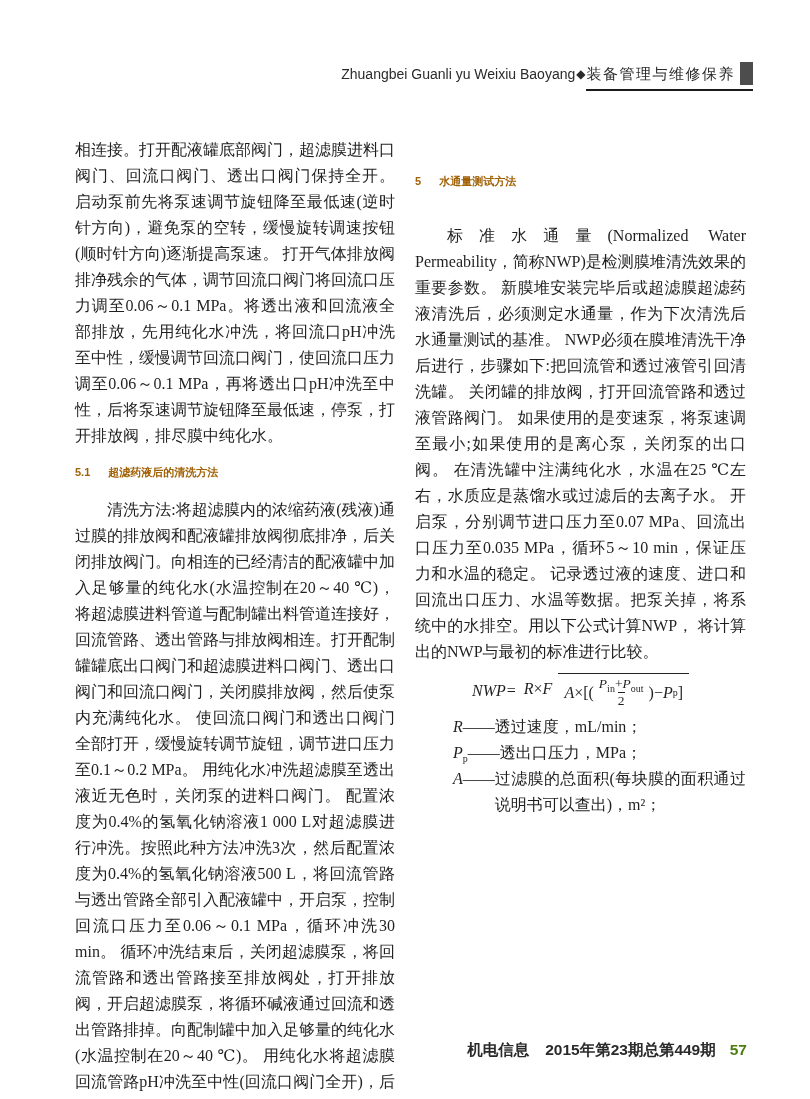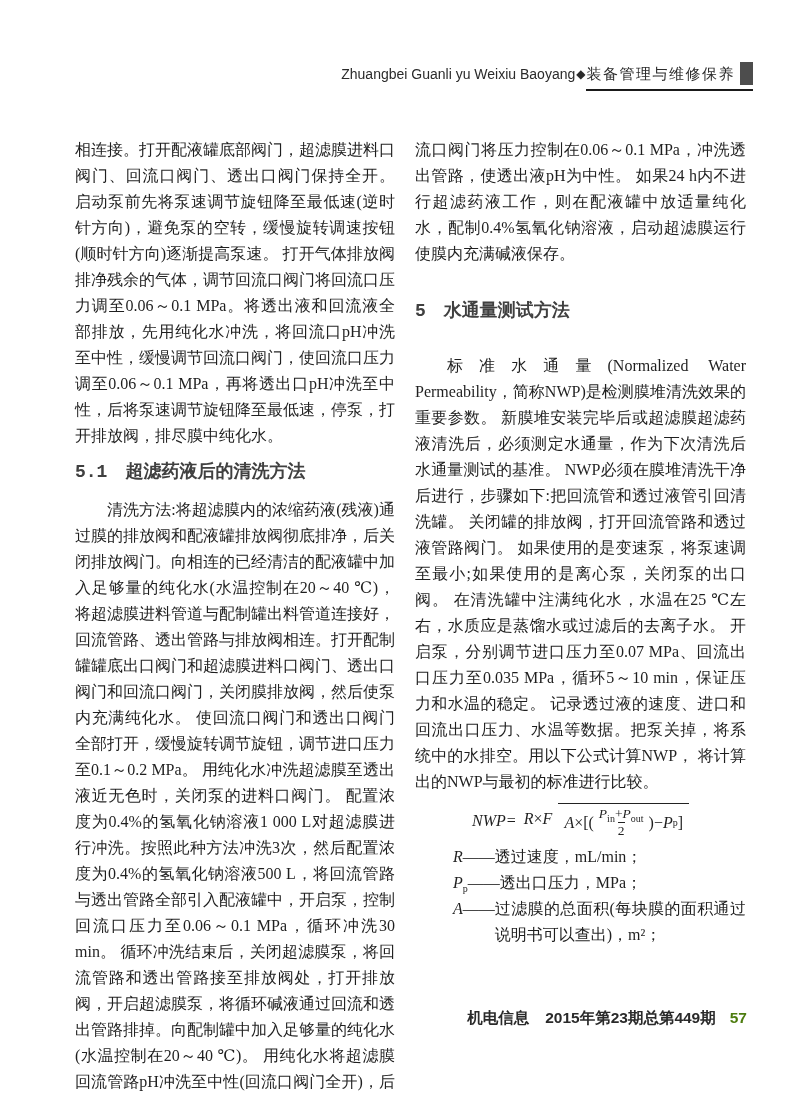--- a/index.html
+++ b/index.html
@@ -14,22 +14,22 @@
   .header .diamond{font-size:12px;line-height:24px;margin:0 1px;}
   .header .cn{font-size:15px;line-height:24px;letter-spacing:1.5px;}
   .header .bar{width:13px;height:23px;background:#4d4d4d;margin-left:5px;}
   .header-rule{position:absolute;top:89px;right:57px;width:167px;height:2px;background:#1a1a1a;}
   
   .col{position:absolute;top:137px;font-size:16px;line-height:26px;text-align:justify;}
   .col-left{left:75px;width:320px;}
   .col-right{left:415px;width:331px;}
   .para{margin:0;}
   .para.indent{text-indent:2em;}
-  .heading{font-family:Liberation Mono, monospace;font-weight:bold;
-    font-size:18px;color:#404040;text-align:left;}
+  .heading{font-family:Liberation Sans, sans-serif;font-weight:bold;
+    font-size:11px;color:#a16207;text-align:left;}
   .heading .h-num{margin-right:18px;}
   .h-tight{margin:10px 0 12px 0;}
   .h-loose{margin:31px 0 29px 0;}
   .var{font-style:italic;}
   
   .formula{margin:8px 0 6px 0;display:flex;justify-content:center;align-items:center;
     font-size:16px;text-align:center;}
   .formula .lhs{font-style:italic;margin-right:1px;}
   .frac{display:inline-flex;align-items:center;margin-left:2px;}
   .frac .fnum{padding:0 6px 3px 6px;line-height:18px;}
@@ -41,21 +41,21 @@
   sub{font-size:10px;line-height:0;}
   
   .defs{margin-top:2px;text-align:left;}
   .def-row{display:flex;line-height:26px;}
   .def-where{flex:none;width:38px;}
   .def-term{flex:none;white-space:nowrap;}
   .def-term i{font-style:italic;}
   .def-dash{font-style:normal;}
   .def-text{flex:1;text-align:justify;}
   
-  .footer{position:absolute;top:1008px;right:63px;display:flex;align-items:baseline;
+  .footer{position:absolute;top:1040px;right:63px;display:flex;align-items:baseline;
     font-weight:bold;font-size:15.5px;color:#2a2a2a;
     font-family:"Liberation Sans","DejaVu Sans",sans-serif;}
   .footer .journal{margin-right:16px;}
   .footer .issue{margin-right:14px;}
   .footer .pageno{color:#4d7c0f;font-weight:bold;}
 </style>
 </head>
 <body>
 
 <div class="page">
@@ -70,21 +70,20 @@
 
   <div class="col col-left">
     <p class="para">相连接。打开配液罐底部阀门，超滤膜进料口阀门、回流口阀门、透出口阀门保持全开。 启动泵前先将泵速调节旋钮降至最低速(逆时针方向)，避免泵的空转，缓慢旋转调速按钮(顺时针方向)逐渐提高泵速。 打开气体排放阀排净残余的气体，调节回流口阀门将回流口压力调至0.06～0.1 MPa。将透出液和回流液全部排放，先用纯化水冲洗，将回流口pH冲洗至中性，缓慢调节回流口阀门，使回流口压力调至0.06～0.1 MPa，再将透出口pH冲洗至中性，后将泵速调节旋钮降至最低速，停泵，打开排放阀，排尽膜中纯化水。</p>
     <div class="heading h-tight">
       <span class="h-num">5.1</span><span>超滤药液后的清洗方法</span>
     </div>
     <p class="para indent">清洗方法:将超滤膜内的浓缩药液(残液)通过膜的排放阀和配液罐排放阀彻底排净，后关闭排放阀门。向相连的已经清洁的配液罐中加入足够量的纯化水(水温控制在20～40 ℃)，将超滤膜进料管道与配制罐出料管道连接好，回流管路、透出管路与排放阀相连。打开配制罐罐底出口阀门和超滤膜进料口阀门、透出口阀门和回流口阀门，关闭膜排放阀，然后使泵内充满纯化水。 使回流口阀门和透出口阀门全部打开，缓慢旋转调节旋钮，调节进口压力至0.1～0.2 MPa。 用纯化水冲洗超滤膜至透出液近无色时，关闭泵的进料口阀门。 配置浓度为0.4%的氢氧化钠溶液1 000 L对超滤膜进行冲洗。按照此种方法冲洗3次，然后配置浓度为0.4%的氢氧化钠溶液500 L，将回流管路与透出管路全部引入配液罐中，开启泵，控制回流口压力至0.06～0.1 MPa，循环冲洗30 min。 循环冲洗结束后，关闭超滤膜泵，将回流管路和透出管路接至排放阀处，打开排放阀，开启超滤膜泵，将循环碱液通过回流和透出管路排掉。向配制罐中加入足够量的纯化水(水温控制在20～40 ℃)。 用纯化水将超滤膜回流管路pH冲洗至中性(回流口阀门全开)，后调节回</p>
   </div>
 
   <div class="col col-right">
-    <p class="para">流口阀门将压力控制在0.06～0.1 MPa，冲洗透出管路，使透出液pH为中性。 如果24 h内不进行超滤药液工作，则在配液罐中放适量纯化水，配制0.4%氢氧化钠溶液，启动超滤膜运行使膜内充满碱液保存。</p>
     <div class="heading h-loose">
       <span class="h-num">5</span><span>水通量测试方法</span>
     </div>
     <p class="para indent">标准水通量(Normalized Water Permeability，简称NWP)是检测膜堆清洗效果的重要参数。 新膜堆安装完毕后或超滤膜超滤药液清洗后，必须测定水通量，作为下次清洗后水通量测试的基准。 NWP必须在膜堆清洗干净后进行，步骤如下:把回流管和透过液管引回清洗罐。 关闭罐的排放阀，打开回流管路和透过液管路阀门。 如果使用的是变速泵，将泵速调至最小;如果使用的是离心泵，关闭泵的出口阀。 在清洗罐中注满纯化水，水温在25 ℃左右，水质应是蒸馏水或过滤后的去离子水。 开启泵，分别调节进口压力至0.07 MPa、回流出口压力至0.035 MPa，循环5～10 min，保证压力和水温的稳定。 记录透过液的速度、进口和回流出口压力、水温等数据。把泵关掉，将系统中的水排空。用以下公式计算NWP， 将计算出的NWP与最初的标准进行比较。</p>
 
     <div class="formula">
       <span class="lhs">NWP</span>
         <span>=</span>
       <span class="frac">
         <span class="fnum"><span class="var">R</span><span>×</span><span class="var">F</span></span>

